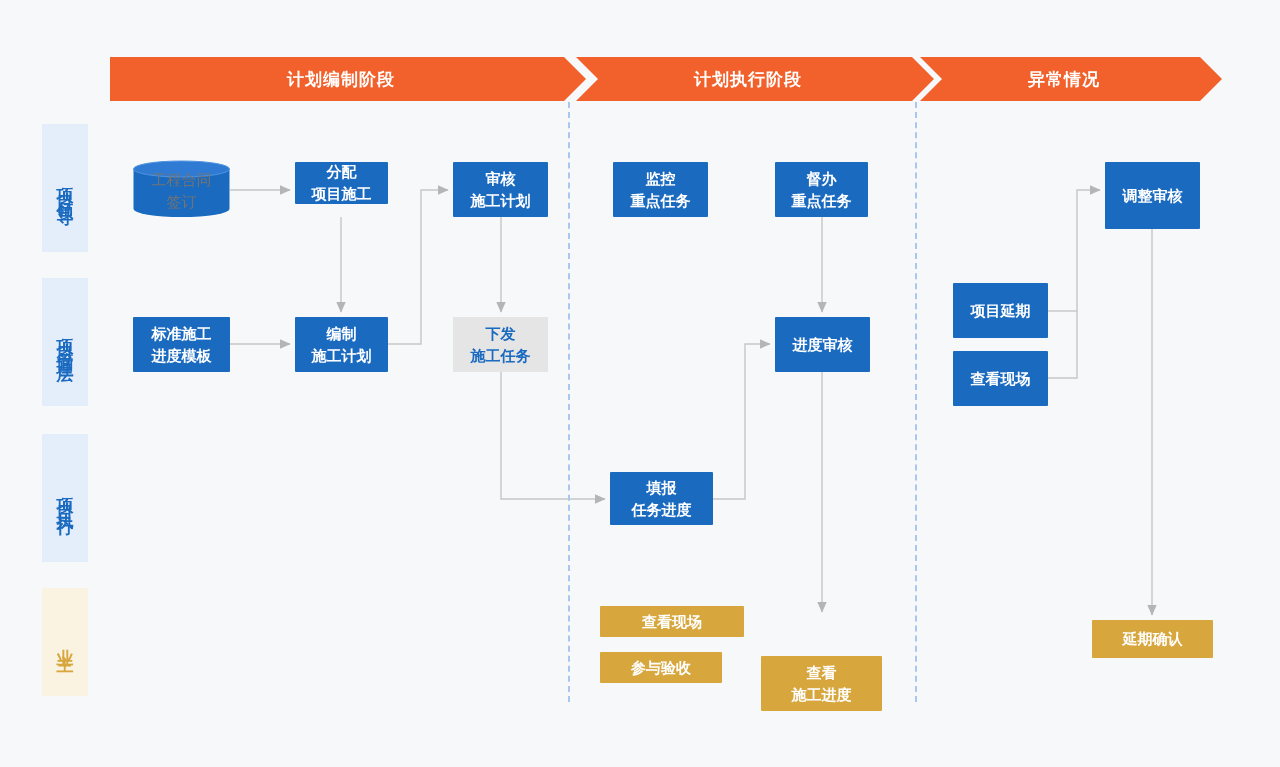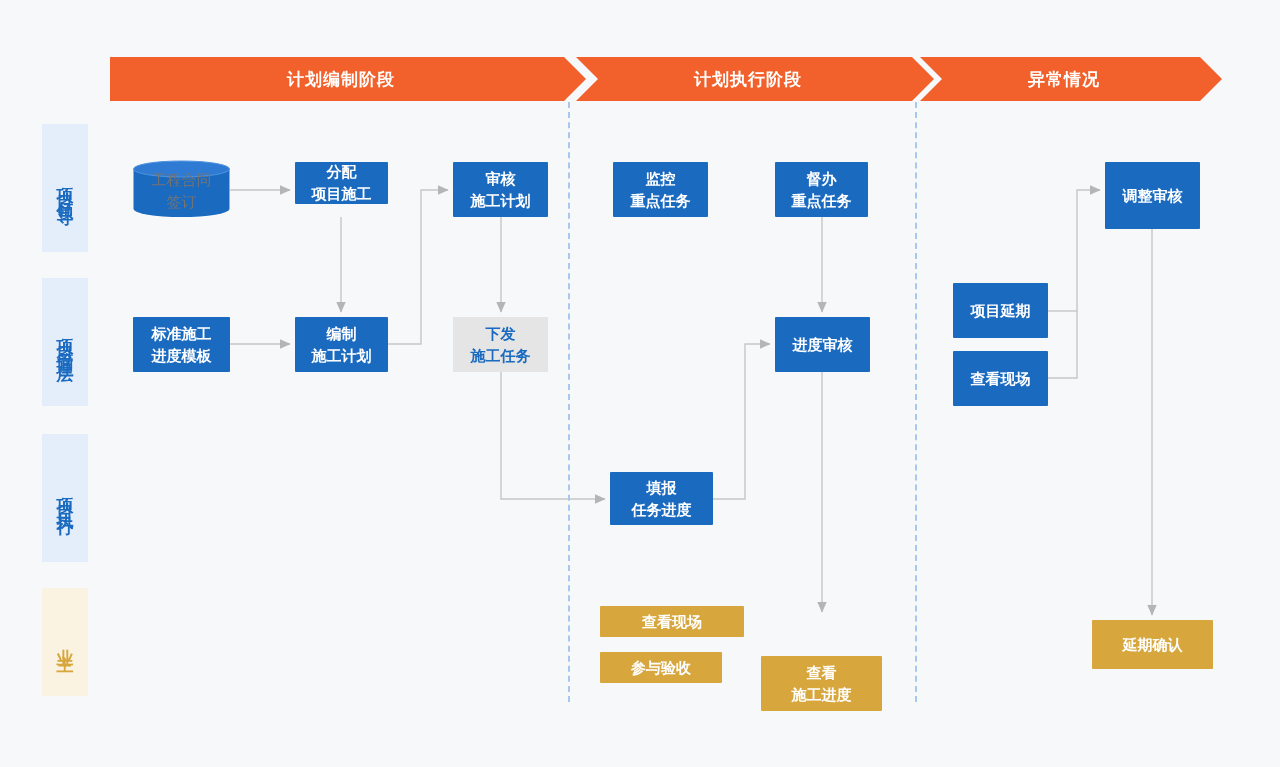--- a/index.html
+++ b/index.html
@@ -110,15 +110,15 @@
   <div class="node" style="left:610px;top:472px;width:103px;height:53px;">填报
 任务进度</div>
   <div class="node gold" style="left:600px;top:606px;width:144px;height:31px;">查看现场</div>
   <div class="node gold" style="left:600px;top:652px;width:122px;height:31px;">参与验收</div>
   <div class="node gold" style="left:761px;top:617px;width:121px;height:55px;margin-top:39px;">查看
 施工进度</div>
 
   <div class="node" style="left:1105px;top:162px;width:95px;height:67px;">调整审核</div>
   <div class="node" style="left:953px;top:283px;width:95px;height:55px;">项目延期</div>
   <div class="node" style="left:953px;top:351px;width:95px;height:55px;">查看现场</div>
-  <div class="node gold" style="left:1092px;top:620px;width:121px;height:49px;text-align:right;">延期确认</div>
+  <div class="node gold" style="left:1092px;top:620px;width:121px;height:38px;text-align:right;">延期确认</div>
 
 </div>
 
 </body></html>

